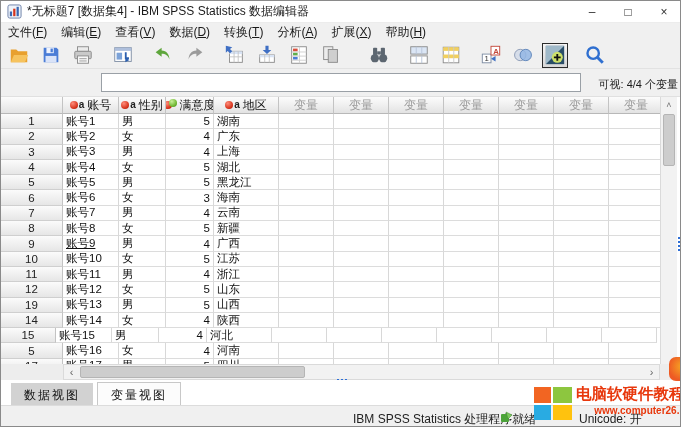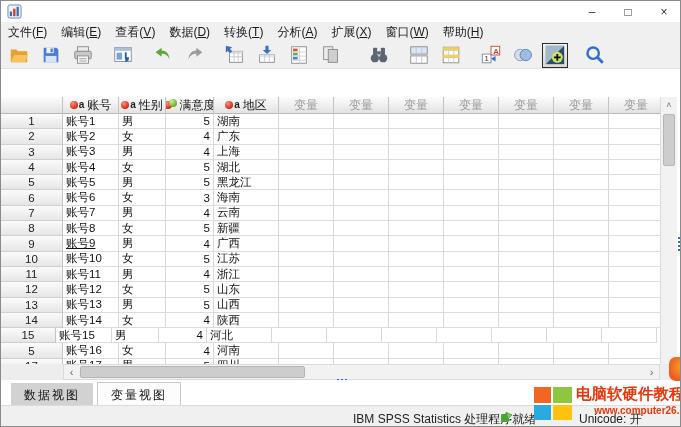--- a/index.html
+++ b/index.html
@@ -90,36 +90,36 @@
 
 <div class="app">
 
   <div class="titlebar">
     <svg class="appicon" viewBox="0 0 16 16">
       <rect x="1" y="1" width="14" height="14" rx="2" fill="#eef3fa" stroke="#6b7fa8"></rect>
       <rect x="3" y="8" width="2.4" height="5" fill="#3a66b0"></rect>
       <rect x="6.6" y="5" width="2.4" height="8" fill="#d6331c"></rect>
       <rect x="10.2" y="3" width="2.4" height="10" fill="#3a66b0"></rect>
     </svg>
+    <span class="title">*无标题7 [数据集4] - IBM SPSS Statistics 数据编辑器</span>
     <div class="winctl">
       <span>–</span>
       <span>□</span>
       <span>×</span>
     </div>
   </div>
 
   <div class="menubar" id="menubar">
       <span class="menu-item">文件(<u>F</u>)</span>
       <span class="menu-item">编辑(<u>E</u>)</span>
       <span class="menu-item">查看(<u>V</u>)</span>
       <span class="menu-item">数据(<u>D</u>)</span>
       <span class="menu-item">转换(<u>T</u>)</span>
       <span class="menu-item">分析(<u>A</u>)</span>
       <span class="menu-item">扩展(<u>X</u>)</span>
-      <span class="menu-item">窗口(<u>W</u>)</span>
       <span class="menu-item">帮助(<u>H</u>)</span>
     </div>
 
   <div class="toolbar">
     <span class="tbtn">
         <svg viewBox="0 0 24 24">
           <path d="M3 6h6l2 2h10v12H3z" fill="#e8a02e"></path>
           <path d="M3 20l3.5-8H22l-3.5 8z" fill="#f6c35e"></path>
         </svg>
       </span>
@@ -246,20 +246,24 @@
       </span>
     <span class="spacer"></span>
     <span class="tbtn">
         <svg viewBox="0 0 24 24">
           <circle cx="10" cy="10" r="6.2" fill="none" stroke="#2f6fd0" stroke-width="2.6"></circle>
           <line x1="14.8" y1="14.8" x2="20.5" y2="20.5" stroke="#2f6fd0" stroke-width="3.2"></line>
         </svg>
       </span>
   </div>
 
+  <div class="formulabar">
+    <input class="cell-editor" value="" style="">
+    <span class="visible-info">可视: 4/4 个变量</span>
+  </div>
 
   <div class="grid" id="grid">
       <div class="grid-row hdr">
         <div class="gc head" style="width: 62px;"></div>
         <div class="gc head" style="width: 56px;">
           <span class="vicon">
             <i class="ball red"></i>
             <b>a</b>
           </span>
           <span>账号</span>
@@ -455,21 +459,21 @@
         <div class="gc " style="width: 65px;">山东</div>
         <div class="gc " style="width: 55px;"></div>
         <div class="gc " style="width: 55px;"></div>
         <div class="gc " style="width: 55px;"></div>
         <div class="gc " style="width: 55px;"></div>
         <div class="gc " style="width: 55px;"></div>
         <div class="gc " style="width: 55px;"></div>
         <div class="gc " style="width: 55px;"></div>
       </div>
       <div class="grid-row">
-        <div class="gc rowhead" style="width: 62px;">13</div>
+        <div class="gc rowhead" style="width: 62px;">19</div>
         <div class="gc " style="width: 56px;">账号13</div>
         <div class="gc " style="width: 47px;">男</div>
         <div class="gc num" style="width: 48px;">5</div>
         <div class="gc " style="width: 65px;">山西</div>
         <div class="gc " style="width: 55px;"></div>
         <div class="gc " style="width: 55px;"></div>
         <div class="gc " style="width: 55px;"></div>
         <div class="gc " style="width: 55px;"></div>
         <div class="gc " style="width: 55px;"></div>
         <div class="gc " style="width: 55px;"></div>

